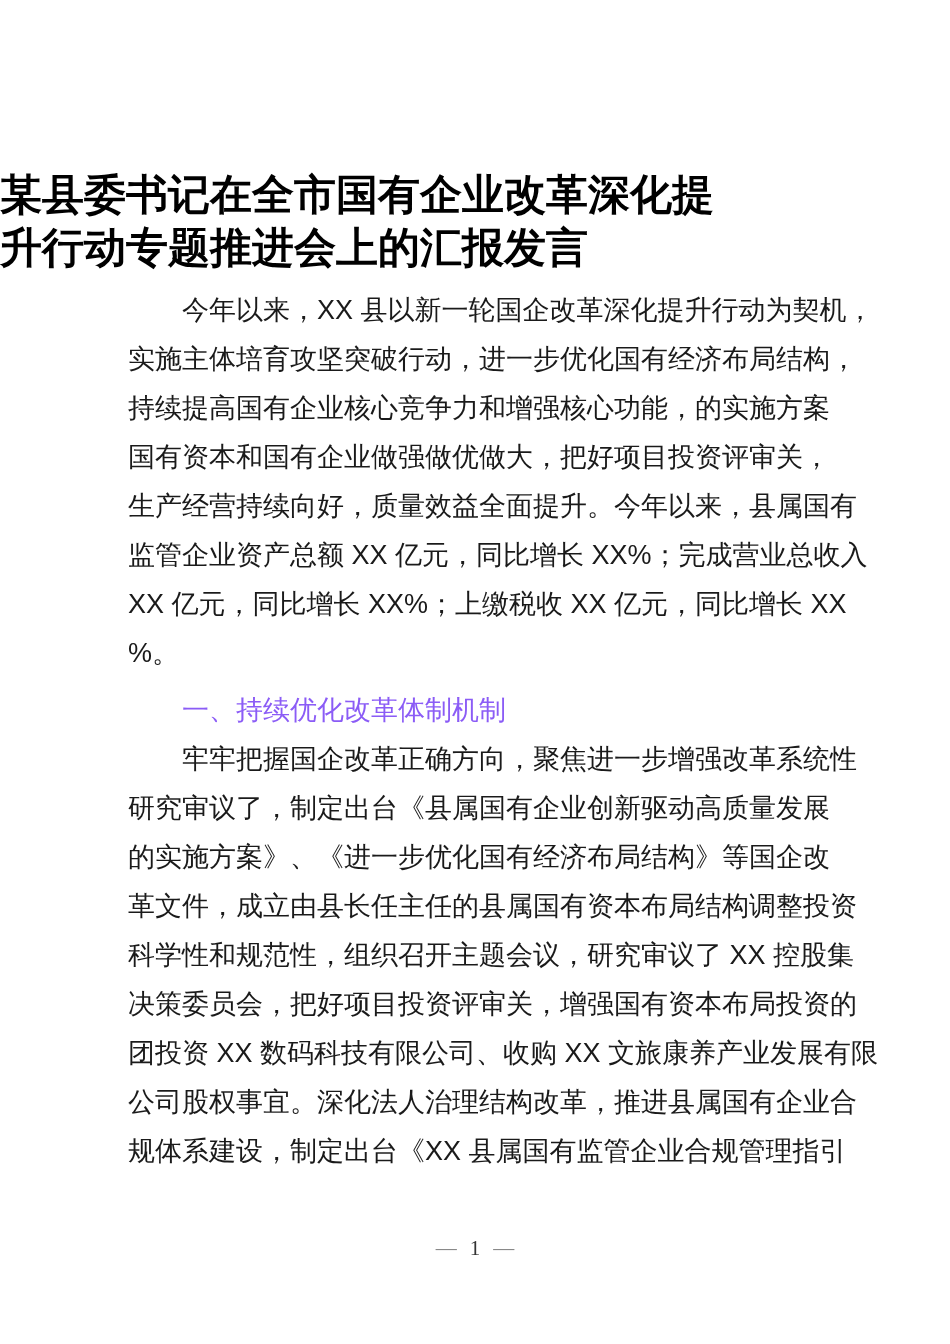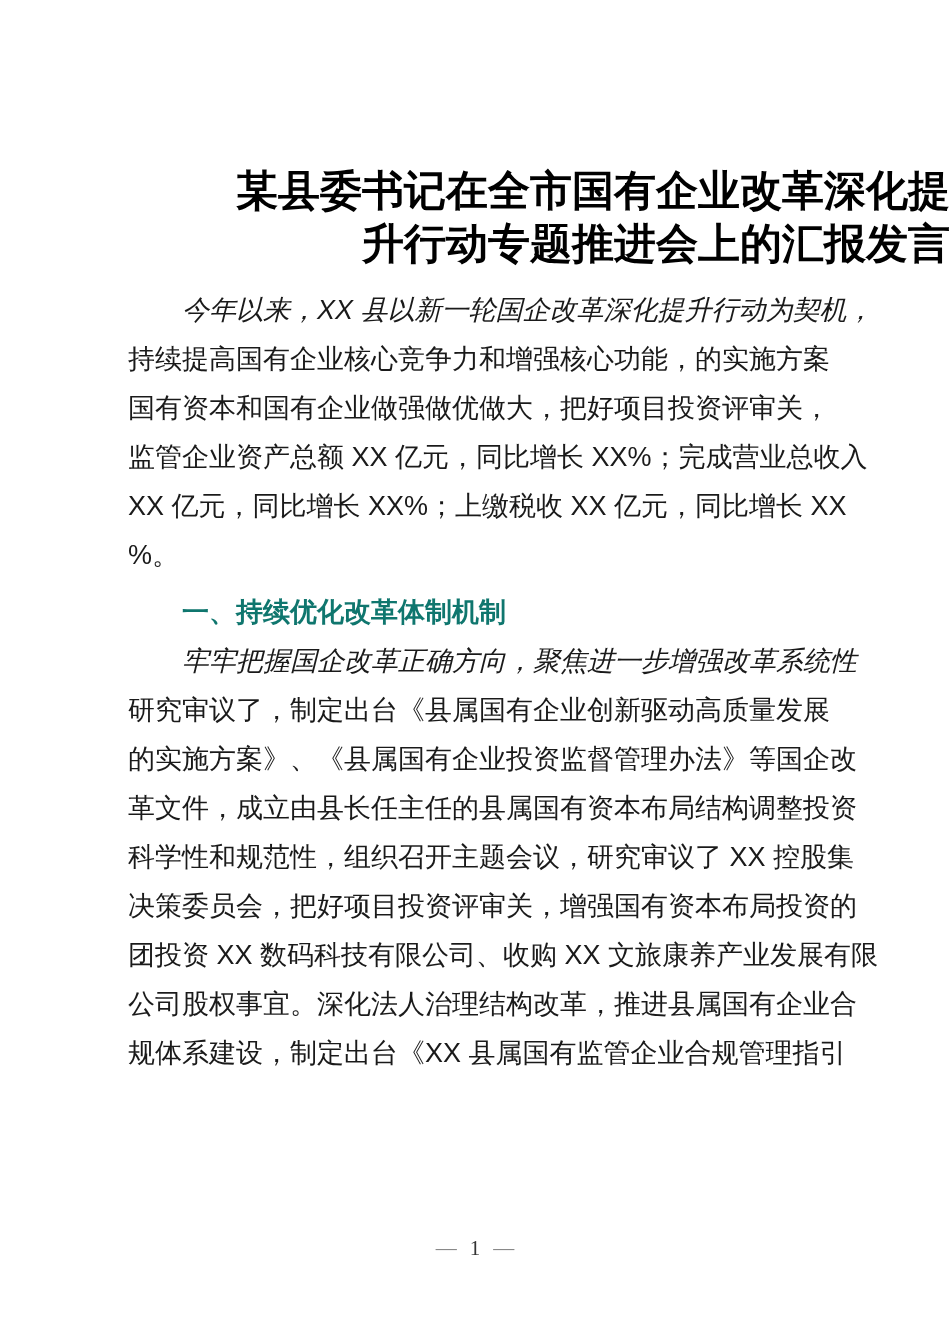--- a/index.html
+++ b/index.html
@@ -15,25 +15,25 @@
   }
   .page {
     position: absolute;
     left: 0; top: 0;
     width: 950px;
     height: 1344px;
     background: #ffffff;
   }
   .doc-title {
     position: absolute;
-    top: 164px;
+    top: 172px;
     left: 0;
     width: 950px;
-    text-align: right;
-    font-family: Liberation Sans, sans-serif;
+    text-align: left;
+    font-family: Liberation Mono, monospace;
     font-weight: 700;
     font-size: 42px;
     line-height: 53px;
     color: #000000;
     letter-spacing: 0px;
     margin: 0;
   }
   .content {
     position: absolute;
     top: 286px;
@@ -43,27 +43,26 @@
     font-size: 27px;
     line-height: 49px;
     color: #1a1a1a;
     text-align: left;
   }
   .line {
     white-space: nowrap;
   }
   .line.first {
     text-indent: 54px;
-    font-style: italic;
   }
   .heading {
     margin-top: 8px;
     text-indent: 54px;
-    font-weight: 700;
-    color: #0f766e;
+    font-weight: 400;
+    color: #8b5cf6;
     white-space: nowrap;
   }
   .footer {
     position: absolute;
     top: 1234px;
     left: 0;
     width: 950px;
     text-align: center;
     font-family: "Liberation Serif", "DejaVu Serif", serif;
     font-size: 21px;
@@ -86,33 +85,35 @@
 
   <h1 class="doc-title">
     <span class="title-line">某县委书记在全市国有企业改革深化提</span><br>
     <span class="title-line">升行动专题推进会上的汇报发言</span>
   </h1>
 
   <div class="content">
 
     <div class="paragraph">
       <div class="line first">今年以来，XX 县以新一轮国企改革深化提升行动为契机，</div>
+      <div class="line">实施主体培育攻坚突破行动，进一步优化国有经济布局结构，</div>
       <div class="line">持续提高国有企业核心竞争力和增强核心功能，的实施方案</div>
       <div class="line">国有资本和国有企业做强做优做大，把好项目投资评审关，</div>
+      <div class="line">生产经营持续向好，质量效益全面提升。今年以来，县属国有</div>
       <div class="line">监管企业资产总额 XX 亿元，同比增长 XX%；完成营业总收入</div>
       <div class="line">XX 亿元，同比增长 XX%；上缴税收 XX 亿元，同比增长 XX</div>
       <div class="line">%。</div>
     </div>
 
     <div class="heading">一、持续优化改革体制机制</div>
 
     <div class="paragraph">
       <div class="line first">牢牢把握国企改革正确方向，聚焦进一步增强改革系统性</div>
       <div class="line">研究审议了，制定出台《县属国有企业创新驱动高质量发展</div>
-      <div class="line">的实施方案》、《县属国有企业投资监督管理办法》等国企改</div>
+      <div class="line">的实施方案》、《进一步优化国有经济布局结构》等国企改</div>
       <div class="line">革文件，成立由县长任主任的县属国有资本布局结构调整投资</div>
       <div class="line">科学性和规范性，组织召开主题会议，研究审议了 XX 控股集</div>
       <div class="line">决策委员会，把好项目投资评审关，增强国有资本布局投资的</div>
       <div class="line">团投资 XX 数码科技有限公司、收购 XX 文旅康养产业发展有限</div>
       <div class="line">公司股权事宜。深化法人治理结构改革，推进县属国有企业合</div>
       <div class="line">规体系建设，制定出台《XX 县属国有监管企业合规管理指引</div>
     </div>
 
   </div>
 

